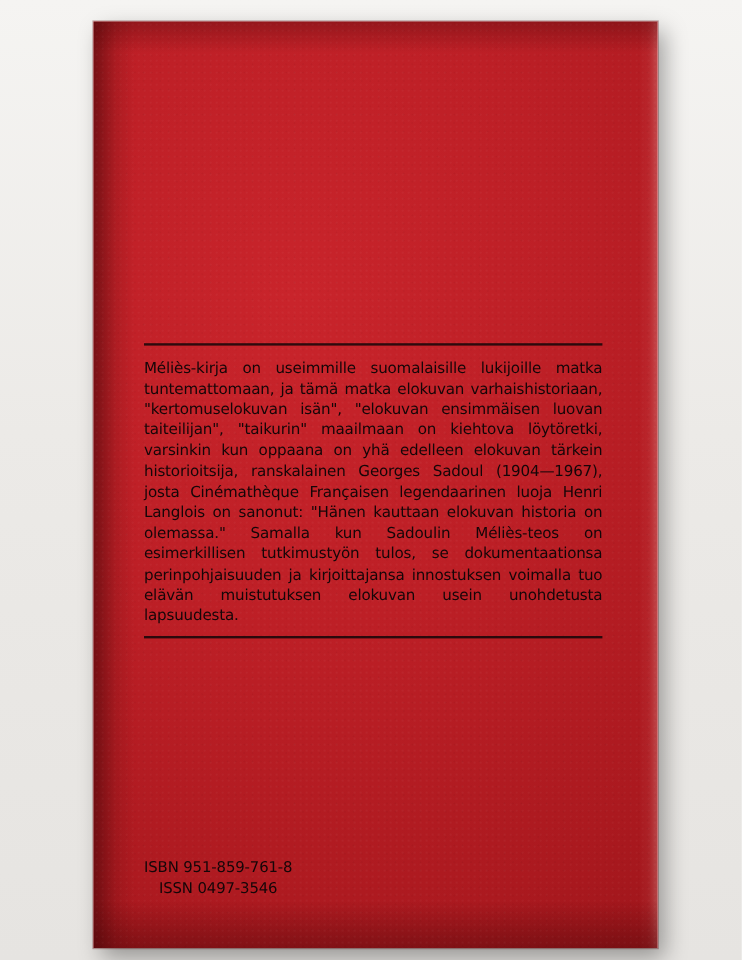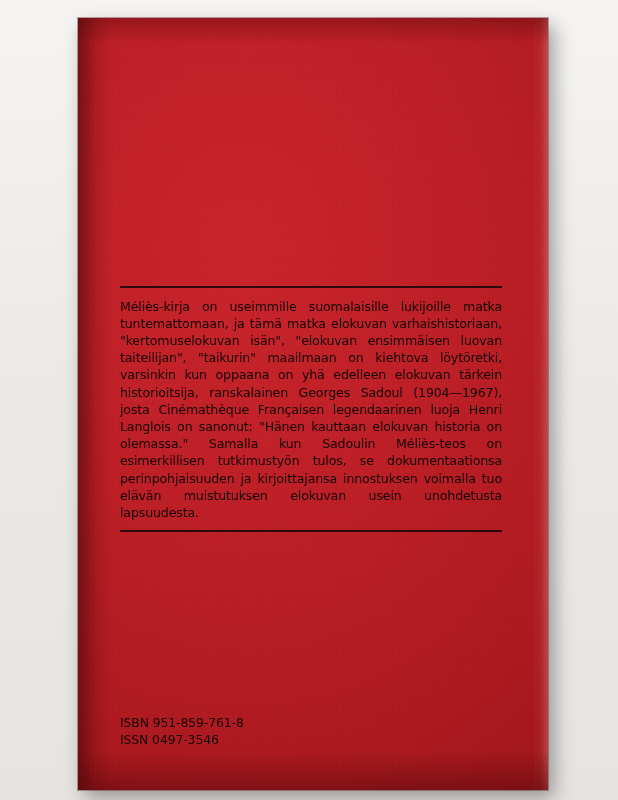--- a/index.html
+++ b/index.html
@@ -123,21 +123,21 @@
     position: absolute;
     left: 42px;
     bottom: 42px;
     z-index: 3;
     font-family: "DejaVu Sans", sans-serif;
     font-size: 12.4px;
     line-height: 16.5px;
     color: #140608;
     letter-spacing: -0.1px;
   }
-  .codes div { white-space: nowrap; }
+  .codes div { white-space: nowrap; text-align: center; }
 </style>
 </head>
 <body>
 
 <div id="scene">
 
   <div id="book">
 
     <div class="spine-shade"></div>
     <div class="edge-shade"></div>

